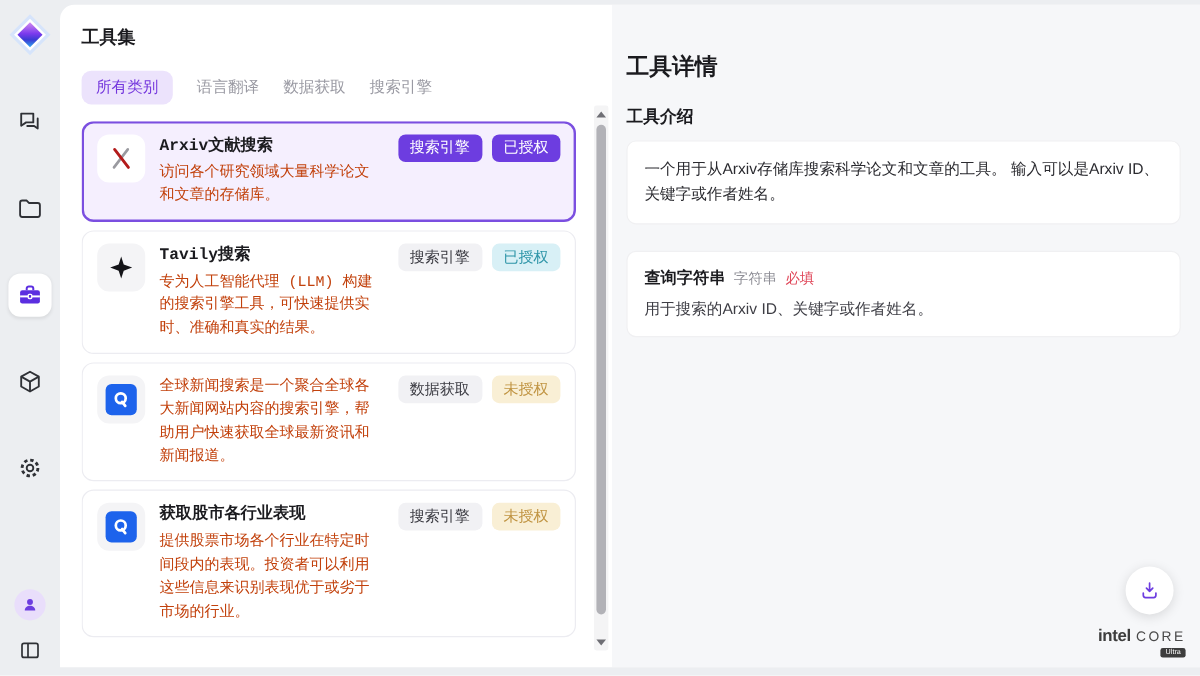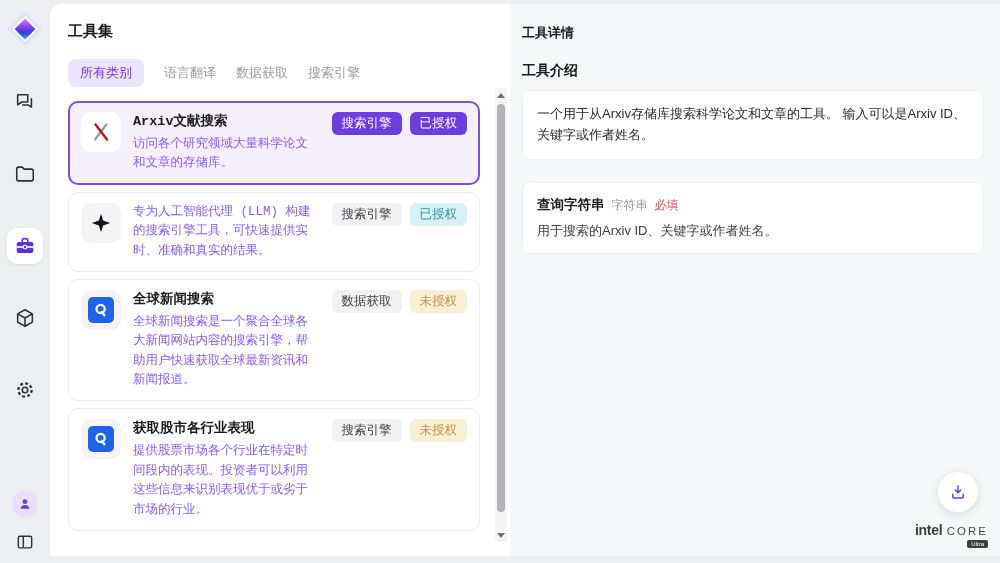--- a/index.html
+++ b/index.html
@@ -25,39 +25,39 @@
   .tab { font-size:13px; color:#9a9aa3; padding:5px 0; border-radius:8px; cursor:pointer; white-space:nowrap; }
   .tab.active { background:#ece3fc; color:#7436dd; padding:5px 12px; }
   .tool-list { width:412px; display:flex; flex-direction:column; gap:7px; height:calc(100% - 78px); overflow:hidden; }
   .tool-card { background:#fff; border:1px solid #ececf1; border-radius:10px; padding:10px 12px; display:flex; gap:12px; cursor:pointer; flex:none; }
   .tool-card.selected { border:2px solid #7b4fe0; background:#f5effe; padding:9px 11px; }
   .tool-icon { width:40px; height:40px; border-radius:10px; background:#f4f4f6; display:flex; align-items:center; justify-content:center; flex:none; }
   .tool-card.selected .tool-icon { background:#ffffff; }
   .iv-finance { width:26px; height:26px; border-radius:5px; background:#1d63ec; display:flex; align-items:center; justify-content:center; }
   .tool-body { flex:1; min-width:0; }
   .tool-name { font-size:13.5px; font-weight:bold; color:#1b1b1f; margin-bottom:5px; }
-  .tool-desc { font-size:12.5px; color:#8b5cf6; line-height:1.55; }
+  .tool-desc { font-size:12.5px; color:#c2410c; line-height:1.55; }
   .tool-tags { display:flex; gap:8px; align-items:flex-start; flex:none; }
   .tag { font-size:12.5px; padding:3px 10px; border-radius:6px; white-space:nowrap; }
   .tag-purple { background:#6d3de0; color:#ffffff; }
   .tag-gray   { background:#f1f1f4; color:#3c3c43; }
   .tag-cyan   { background:#d8f0f6; color:#2e95a8; }
   .tag-yellow { background:#f9efd5; color:#c09442; }
 
   
   .scrollbar { position:absolute; right:3px; top:84px; bottom:14px; width:12px; background:#f4f4f5; border-radius:2px; }
   .sb-arrow { position:absolute; left:0; width:12px; height:14px; display:flex; align-items:center; justify-content:center; cursor:pointer; }
   .sb-arrow.up { top:0; } .sb-arrow.down { bottom:0; }
   .tri-up { width:0; height:0; border-left:4px solid transparent; border-right:4px solid transparent; border-bottom:5px solid #6f6f75; }
   .tri-down { width:0; height:0; border-left:4px solid transparent; border-right:4px solid transparent; border-top:5px solid #6f6f75; }
   .sb-thumb { position:absolute; left:2px; top:16px; bottom:30px; width:8px; background:#b2b2b7; border-radius:4px; cursor:pointer; }
 
   
   .detail-pane { flex:1; background:#f6f7f9; position:relative; padding:20px 16px 0 12px; }
-  .detail-title { font-size:13px; font-weight:bold; margin-bottom:20px; }
+  .detail-title { font-size:19px; font-weight:bold; margin-bottom:20px;margin-top:19px; }
   .section-h { font-size:14px; font-weight:bold; margin-bottom:10px; }
   .white-card { background:#ffffff; border:1px solid #f0f0f2; border-radius:8px; padding:13px 14px; margin-bottom:22px; }
   .intro-text { font-size:13px; color:#2b2b30; line-height:1.6; }
   .param-head { display:flex; align-items:baseline; gap:7px; margin-bottom:8px; }
   .param-name { font-size:13.5px; font-weight:bold; color:#1b1b1f; }
   .param-type { font-size:12px; color:#8f8f97; }
   .param-req  { font-size:12px; color:#e0485a; }
   .param-desc { font-size:13px; color:#3e3e45; }
 
   
@@ -187,20 +187,21 @@
     <div class="tool-icon">
 
       <span class="icon-variant tavily">
         <svg width="22" height="22" viewBox="0 0 24 24" fill="#141418">
           <path d="M12 2l2.3 7.2L22 12l-7.7 2.8L12 22l-2.3-7.2L2 12l7.7-2.8z"></path>
         </svg>
       </span>
 
     </div>
     <div class="tool-body">
+      <div class="tool-name">Tavily搜索</div>
       <div class="tool-desc">专为人工智能代理 (LLM) 构建的搜索引擎工具，可快速提供实时、准确和真实的结果。</div>
     </div>
     <div class="tool-tags">
       <span class="tag tag-gray">搜索引擎</span>
       <span class="tag tag-cyan">已授权</span>
     </div>
   </div>
         <div class="tool-card">
     <div class="tool-icon">
 
@@ -208,21 +209,20 @@
         <span class="iv-finance">
           <svg width="18" height="18" viewBox="0 0 24 24" fill="none" stroke="#ffffff" stroke-width="3" stroke-linecap="round">
             <circle cx="11.5" cy="10.5" r="5.5"></circle>
                   <path d="M13 14.5l3.5 4.5"></path>
           </svg>
         </span>
       </span>
 
     </div>
     <div class="tool-body">
-      <div class="tool-name">全球新闻搜索</div>
       <div class="tool-desc">全球新闻搜索是一个聚合全球各大新闻网站内容的搜索引擎，帮助用户快速获取全球最新资讯和新闻报道。</div>
     </div>
     <div class="tool-tags">
       <span class="tag tag-gray">数据获取</span>
       <span class="tag tag-yellow">未授权</span>
     </div>
   </div>
         <div class="tool-card">
     <div class="tool-icon">
 

